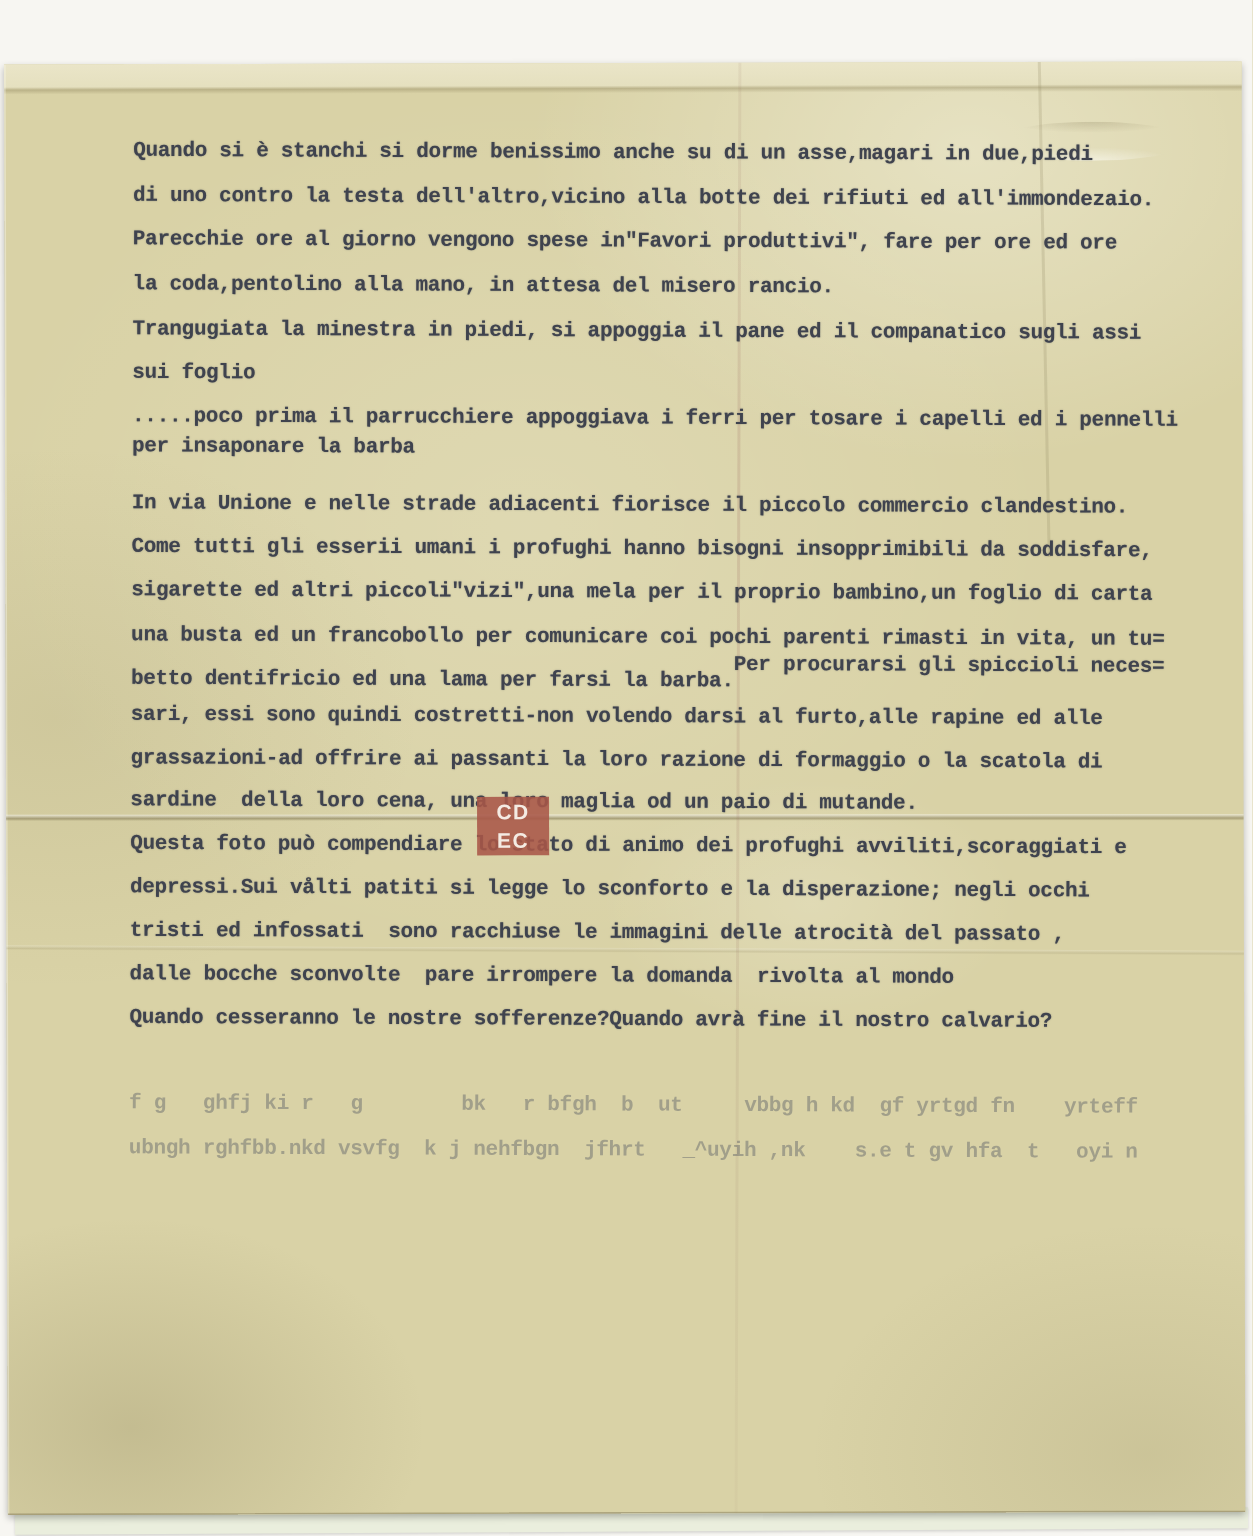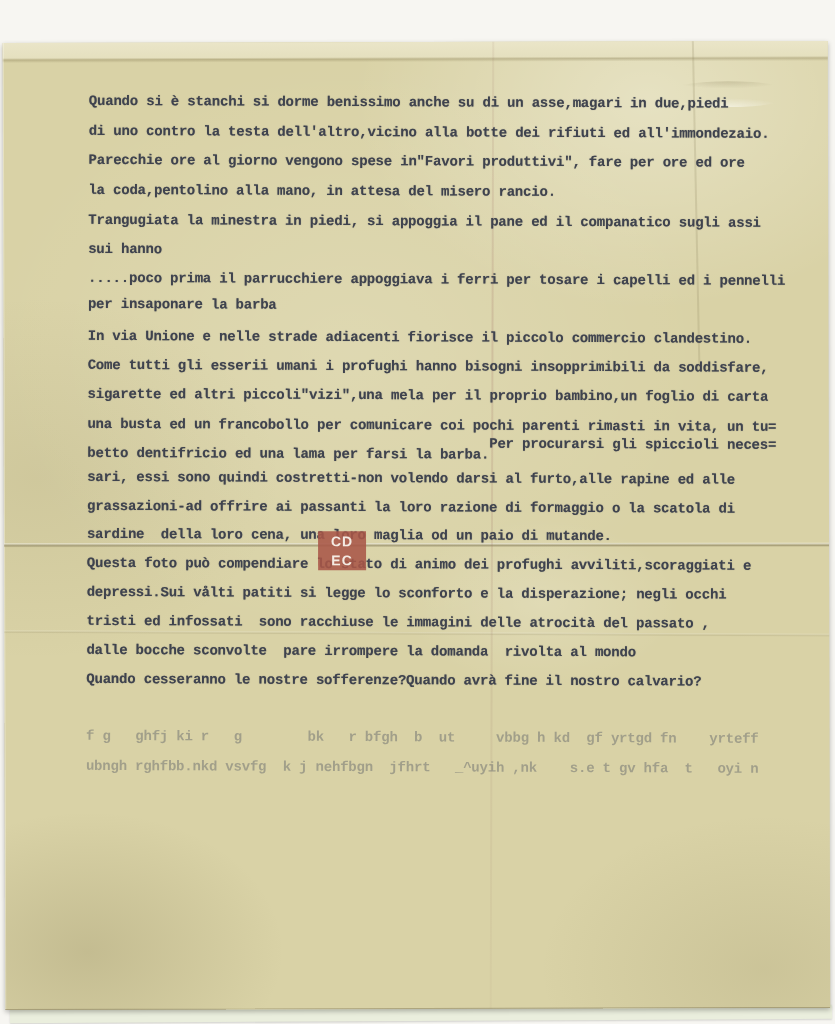--- a/index.html
+++ b/index.html
@@ -106,23 +106,23 @@
     <div class="crease-v1"></div>
     <div class="crease-v2"></div>
     <div class="wrinkle-tr"></div>
 
     <div class="text-block">
       <div class="tline" style="top:47px">Quando si è stanchi si dorme benissimo anche su di un asse,magari in due,piedi</div>
       <div class="tline" style="top:77px">di uno contro la testa dell'altro,vicino alla botte dei rifiuti ed all'immondezaio.</div>
       <div class="tline" style="top:106px">Parecchie ore al giorno vengono spese in"Favori produttivi", fare per ore ed ore</div>
       <div class="tline" style="top:136px">la coda,pentolino alla mano, in attesa del misero rancio.</div>
       <div class="tline" style="top:166px">Trangugiata la minestra in piedi, si appoggia il pane ed il companatico sugli assi</div>
-      <div class="tline" style="top:195px">sui hanno</div>
+      <div class="tline" style="top:195px">sui foglio</div>
       <div class="tline" style="top:224px">.....poco prima il parrucchiere appoggiava i ferri per tosare i capelli ed i pennelli</div>
-      <div class="tline" style="top:250px">per insaponare la barba</div>
+      <div class="tline" style="top:244px">per insaponare la barba</div>
       <div class="tline" style="top:282px">In via Unione e nelle strade adiacenti fiorisce il piccolo commercio clandestino.</div>
       <div class="tline" style="top:311px">Come tutti gli esserii umani i profughi hanno bisogni insopprimibili da soddisfare,</div>
       <div class="tline" style="top:340px">sigarette ed altri piccoli"vizi",una mela per il proprio bambino,un foglio di carta</div>
       <div class="tline" style="top:370px">una busta ed un francobollo per comunicare coi pochi parenti rimasti in vita, un tu=</div>
       <div class="tline" style="top:399px"><span>betto dentifricio ed una lama per farsi la barba.</span><span class="raised">Per procurarsi gli spiccioli neces=</span></div>
       <div class="tline" style="top:423px">sari, essi sono quindi costretti-non volendo darsi al furto,alle rapine ed alle</div>
       <div class="tline" style="top:452px">grassazioni-ad offrire ai passanti la loro razione di formaggio o la scatola di</div>
       <div class="tline" style="top:480px">sardine  della loro cena, una loro maglia od un paio di mutande.</div>
       <div class="tline" style="top:509px">Questa foto può compendiare lo stato di animo dei profughi avviliti,scoraggiati e</div>
       <div class="tline" style="top:538px">depressi.Sui vålti patiti si legge lo sconforto e la disperazione; negli occhi</div>

